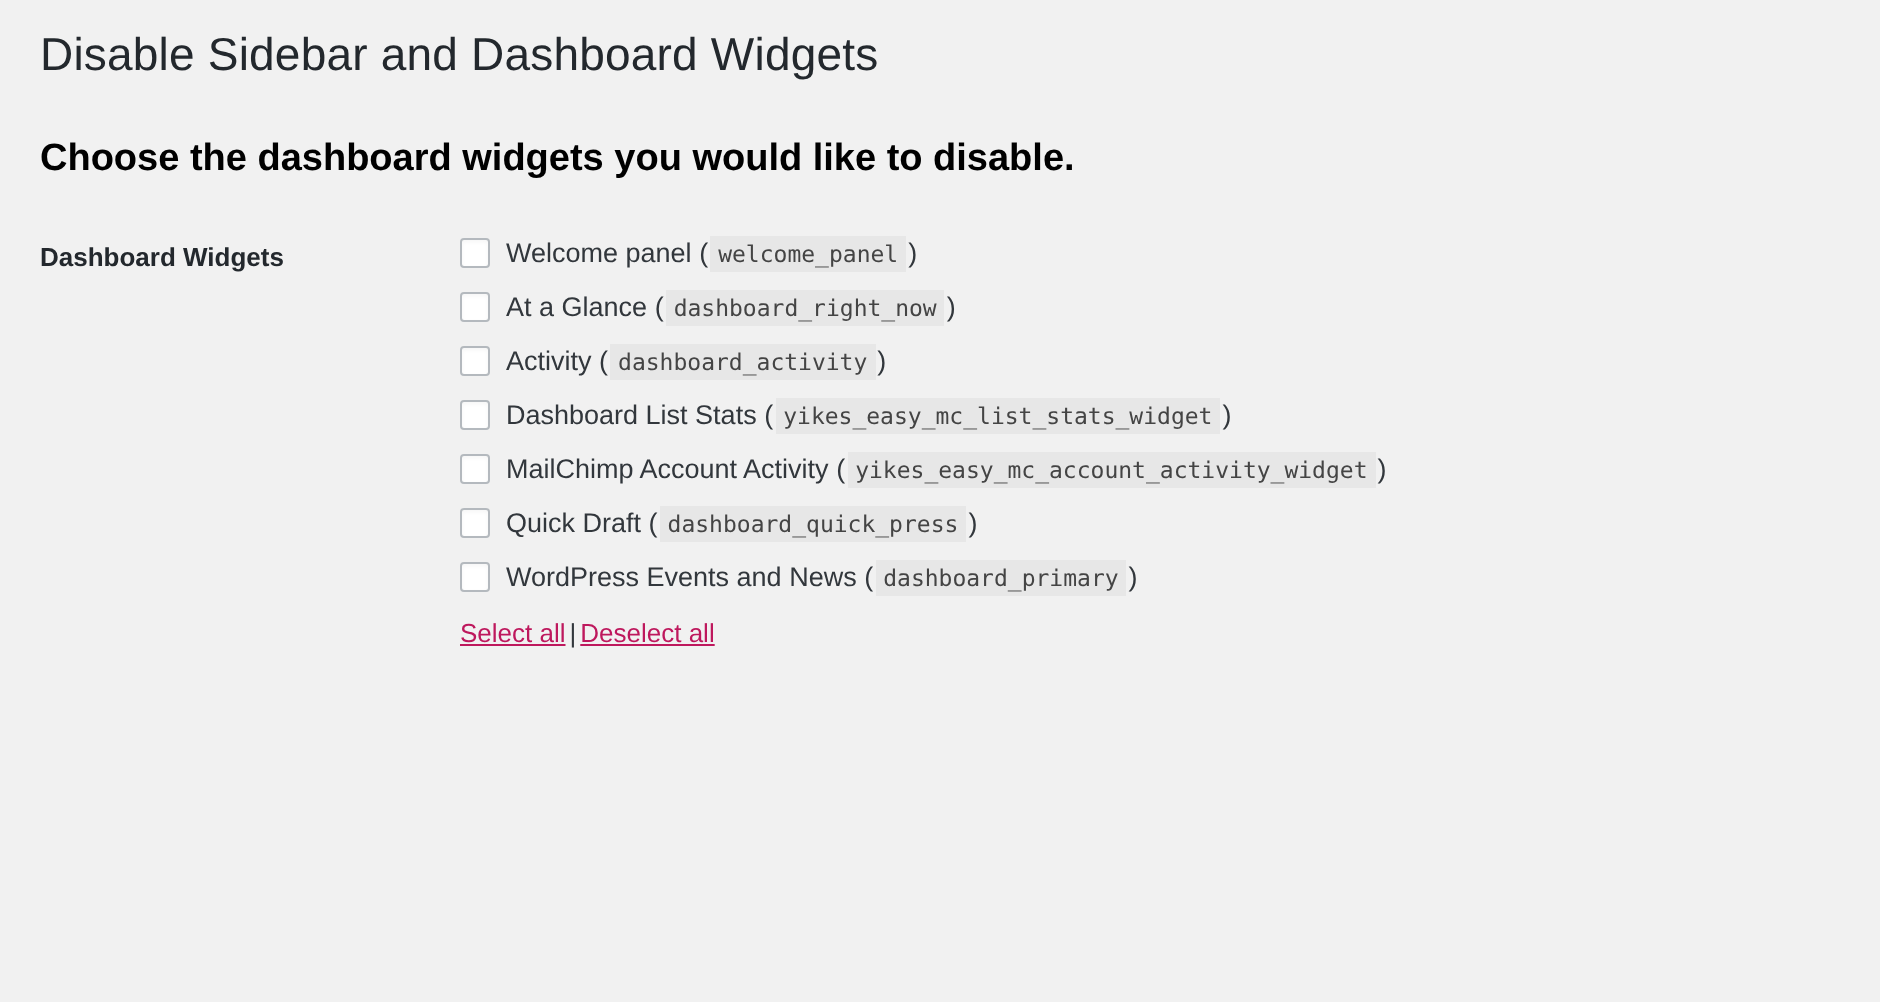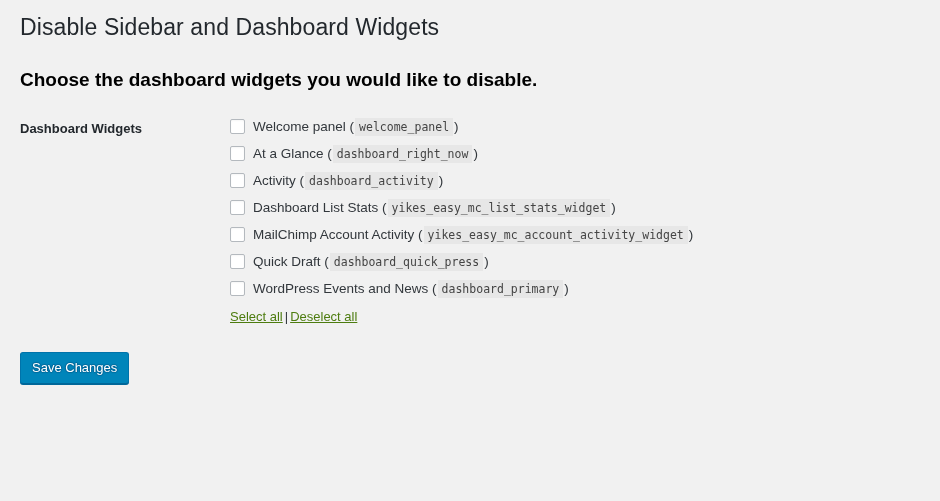--- a/index.html
+++ b/index.html
@@ -140,21 +140,21 @@
     margin: 0 1px;
     border-radius: 0;
   }
 
   .select-links {
     margin-top: 6px;
     font-size: 13px;
     line-height: 18px;
   }
   .select-links a {
-    color: #4d7c0f;
+    color: #be185d;
     text-decoration: underline;
   }
   .select-links .sep {
     color: #32373c;
     text-decoration: none;
     padding: 0 2px;
   }
 
   
   .submit-area {
@@ -230,17 +230,14 @@
 
           <div class="select-links">
             <a href="#">Select all</a><span class="sep">|</span><a href="#">Deselect all</a>
           </div>
 
         </td>
       </tr>
     </tbody>
   </table>
 
-  <div class="submit-area">
-    <button type="submit" class="button-primary">Save Changes</button>
-  </div>
 
 </div>
 
 </body></html>

